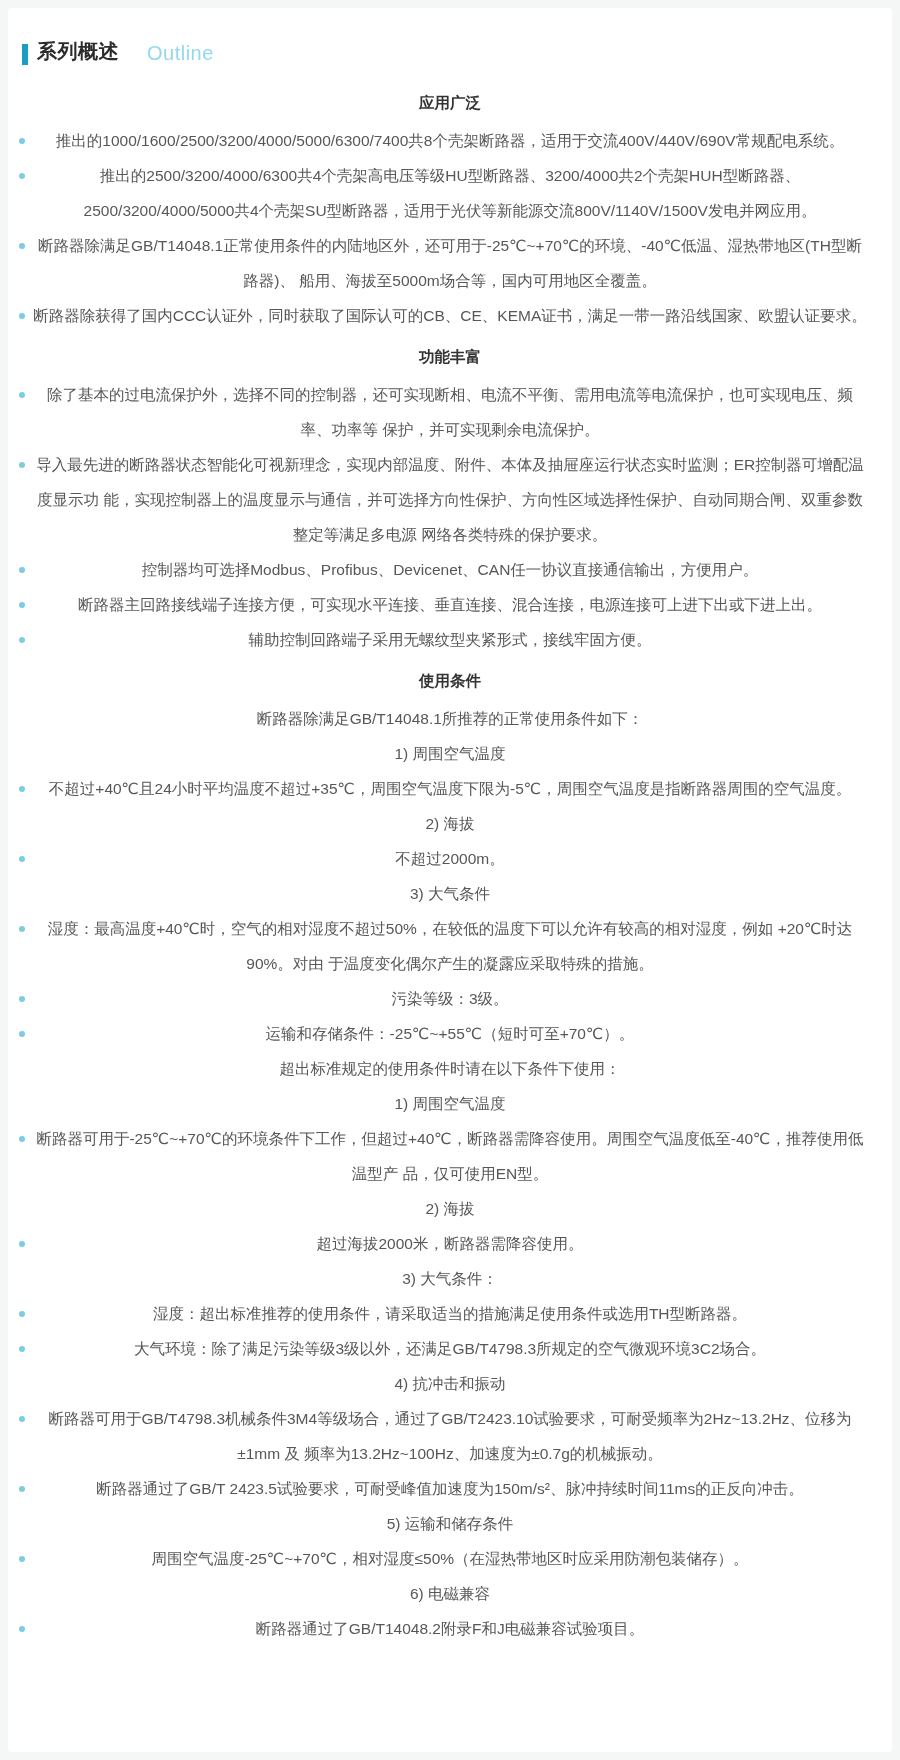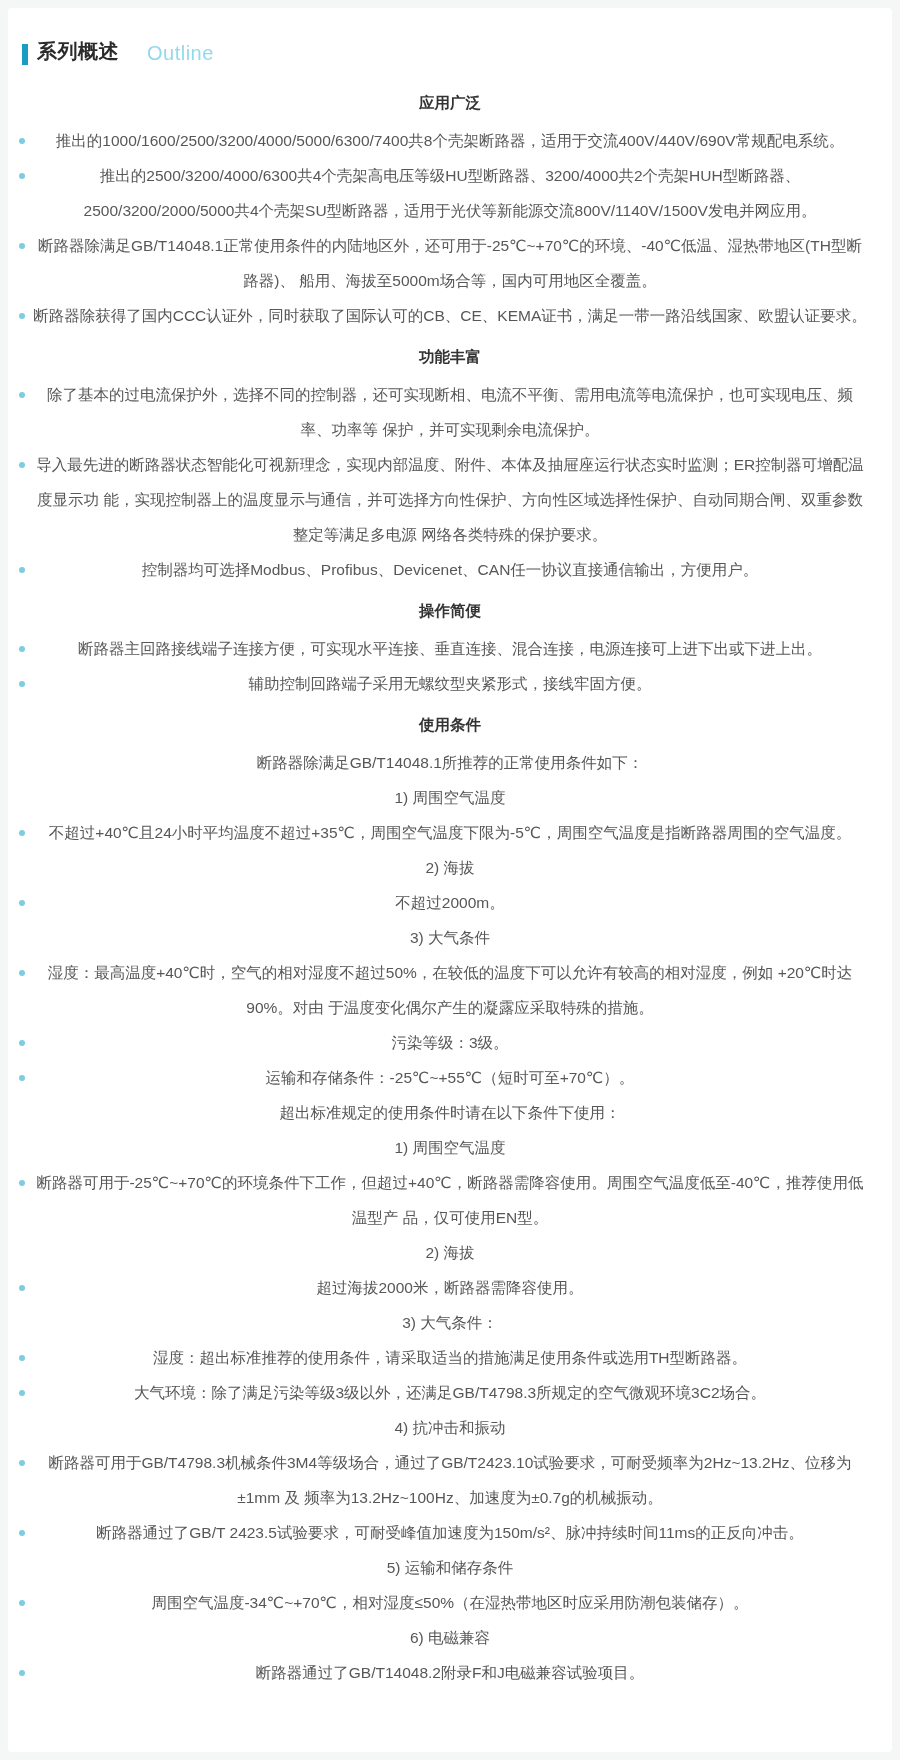--- a/index.html
+++ b/index.html
@@ -74,29 +74,28 @@
 
 <div class="page">
   <header class="doc-header">
     <span class="accent-bar"></span>
     <span class="title-zh">系列概述</span>
     <span class="title-en">Outline</span>
   </header>
   <main class="content" id="content">
       <h3 class="sec-heading">应用广泛</h3>
       <p class="item bulleted"><span class="dot"></span><span>推出的1000/1600/2500/3200/4000/5000/6300/7400共8个壳架断路器，适用于交流400V/440V/690V常规配电系统。</span></p>
-      <p class="item bulleted"><span class="dot"></span><span>推出的2500/3200/4000/6300共4个壳架高电压等级HU型断路器、3200/4000共2个壳架HUH型断路器、 2500/3200/2000/5000共4个壳架SU型断路器，适用于光伏等新能源交流800V/1140V/1500V发电并网应用。</span></p>
+      <p class="item bulleted"><span class="dot"></span><span>推出的2500/3200/4000/6300共4个壳架高电压等级HU型断路器、3200/4000共2个壳架HUH型断路器、 2500/3200/4000/5000共4个壳架SU型断路器，适用于光伏等新能源交流800V/1140V/1500V发电并网应用。</span></p>
       <p class="item bulleted"><span class="dot"></span><span>断路器除满足GB/T14048.1正常使用条件的内陆地区外，还可用于-25℃~+70℃的环境、-40℃低温、湿热带地区(TH型断路器)、 船用、海拔至5000m场合等，国内可用地区全覆盖。</span></p>
       <p class="item bulleted"><span class="dot"></span><span>断路器除获得了国内CCC认证外，同时获取了国际认可的CB、CE、KEMA证书，满足一带一路沿线国家、欧盟认证要求。</span></p>
       <h3 class="sec-heading">功能丰富</h3>
       <p class="item bulleted"><span class="dot"></span><span>除了基本的过电流保护外，选择不同的控制器，还可实现断相、电流不平衡、需用电流等电流保护，也可实现电压、频率、功率等 保护，并可实现剩余电流保护。</span></p>
       <p class="item bulleted"><span class="dot"></span></p>
       <p class="item"><span>导入最先进的断路器状态智能化可视新理念，实现内部温度、附件、本体及抽屉座运行状态实时监测；ER控制器可增配温度显示功 能，实现控制器上的温度显示与通信，并可选择方向性保护、方向性区域选择性保护、自动同期合闸、双重参数整定等满足多电源 网络各类特殊的保护要求。</span></p>
       <p class="item bulleted"><span class="dot"></span><span>控制器均可选择Modbus、Profibus、Devicenet、CAN任一协议直接通信输出，方便用户。</span></p>
-      <h3 class="sec-heading">操作简便</h3>
       <p class="item bulleted"><span class="dot"></span><span>断路器主回路接线端子连接方便，可实现水平连接、垂直连接、混合连接，电源连接可上进下出或下进上出。</span></p>
       <p class="item bulleted"><span class="dot"></span><span>辅助控制回路端子采用无螺纹型夹紧形式，接线牢固方便。</span></p>
       <h3 class="sec-heading">使用条件</h3>
       <p class="item"><span>断路器除满足GB/T14048.1所推荐的正常使用条件如下：</span></p>
       <p class="item"><span>1) 周围空气温度</span></p>
       <p class="item bulleted"><span class="dot"></span><span>不超过+40℃且24小时平均温度不超过+35℃，周围空气温度下限为-5℃，周围空气温度是指断路器周围的空气温度。</span></p>
       <p class="item"><span>2) 海拔</span></p>
       <p class="item bulleted"><span class="dot"></span><span>不超过2000m。</span></p>
       <p class="item"><span>3) 大气条件</span></p>
       <p class="item bulleted"><span class="dot"></span><span>湿度：最高温度+40℃时，空气的相对湿度不超过50%，在较低的温度下可以允许有较高的相对湿度，例如 +20℃时达 90%。对由 于温度变化偶尔产生的凝露应采取特殊的措施。</span></p>
@@ -107,17 +106,17 @@
       <p class="item bulleted"><span class="dot"></span><span>断路器可用于-25℃~+70℃的环境条件下工作，但超过+40℃，断路器需降容使用。周围空气温度低至-40℃，推荐使用低温型产 品，仅可使用EN型。</span></p>
       <p class="item"><span>2) 海拔</span></p>
       <p class="item bulleted"><span class="dot"></span><span>超过海拔2000米，断路器需降容使用。</span></p>
       <p class="item"><span>3) 大气条件：</span></p>
       <p class="item bulleted"><span class="dot"></span><span>湿度：超出标准推荐的使用条件，请采取适当的措施满足使用条件或选用TH型断路器。</span></p>
       <p class="item bulleted"><span class="dot"></span><span>大气环境：除了满足污染等级3级以外，还满足GB/T4798.3所规定的空气微观环境3C2场合。</span></p>
       <p class="item"><span>4) 抗冲击和振动</span></p>
       <p class="item bulleted"><span class="dot"></span><span>断路器可用于GB/T4798.3机械条件3M4等级场合，通过了GB/T2423.10试验要求，可耐受频率为2Hz~13.2Hz、位移为±1mm 及 频率为13.2Hz~100Hz、加速度为±0.7g的机械振动。</span></p>
       <p class="item bulleted"><span class="dot"></span><span>断路器通过了GB/T 2423.5试验要求，可耐受峰值加速度为150m/s²、脉冲持续时间11ms的正反向冲击。</span></p>
       <p class="item"><span>5) 运输和储存条件</span></p>
-      <p class="item bulleted"><span class="dot"></span><span>周围空气温度-34℃~+70℃，相对湿度≤50%（在湿热带地区时应采用防潮包装储存）。</span></p>
+      <p class="item bulleted"><span class="dot"></span><span>周围空气温度-25℃~+70℃，相对湿度≤50%（在湿热带地区时应采用防潮包装储存）。</span></p>
       <p class="item"><span>6) 电磁兼容</span></p>
       <p class="item bulleted"><span class="dot"></span><span>断路器通过了GB/T14048.2附录F和J电磁兼容试验项目。</span></p>
     </main>
 </div>
 
 </body></html>

